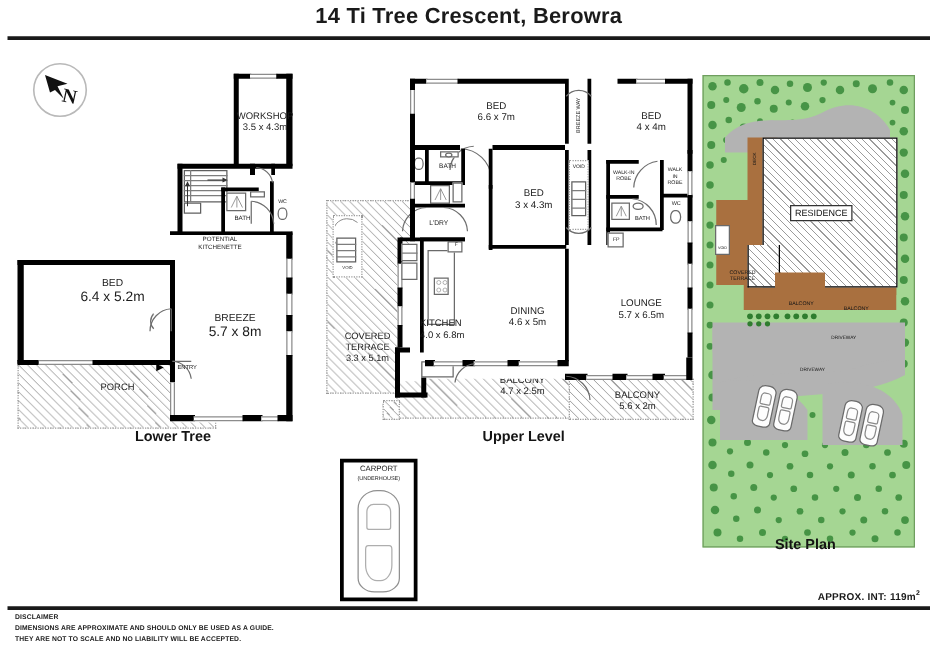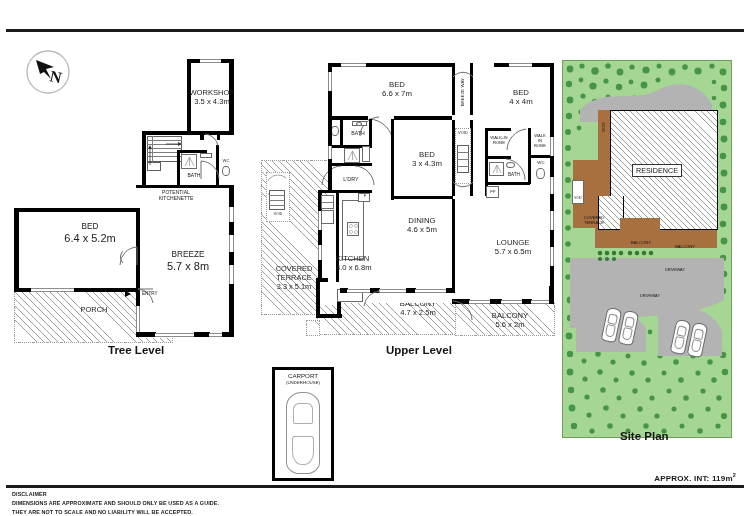--- a/index.html
+++ b/index.html
@@ -190,20 +190,21 @@
   }
   .stair { position: absolute; border: 1px solid #5f5f5f; background: #fff; }
   .stair-line { position: absolute; background: #7d7d7d; height: 1px; }
   .stair-lineV { position: absolute; background: #7d7d7d; width: 1px; }
 </style>
 </head>
 <body>
 
 <div id="floorplan">
 
+  <div class="page-title">14 Ti Tree Crescent, Berowra</div>
   <div class="rule-top"></div>
 
   <div class="compass">
     <svg viewBox="0 0 48 48" width="48" height="48">
       <circle cx="24" cy="24" r="21" fill="#fff" stroke="#b9b9b9" stroke-width="1.3"></circle>
       <path d="M12 12 L30 19 L22 21 L27 31 L20 24 L16 26 Z" fill="#111"></path>
       <text x="25" y="33" font-family="Liberation Serif, serif" font-size="16" font-weight="bold" fill="#111" transform="rotate(12 25 33)">N</text>
     </svg>
   </div>
 
@@ -313,21 +314,21 @@
     <svg style="position:absolute; left:200px; top:160px;" width="22" height="22">
       <path d="M1 1 A 19 19 0 0 1 19 19" fill="none" stroke="#6e6e6e" stroke-width="1"></path>
       <line x1="1" y1="1" x2="1" y2="19" stroke="#6e6e6e" stroke-width="1"></line>
     </svg>
     <svg style="position:absolute; left:203px; top:133px;" width="18" height="14">
       <path d="M2 1 A 14 14 0 0 1 15 13" fill="none" stroke="#6e6e6e" stroke-width="1"></path>
     </svg>
     <div class="wall" style="left:200px; top:131px; width:4px; height:9px;"></div>
     <div class="wall" style="left:217px; top:131px; width:3px; height:9px;"></div>
 
-    <div class="level-caption" style="left:108px; top:344px;">Tree Level</div>
+    <div class="level-caption" style="left:108px; top:344px;">Lower Tree</div>
   </div>
 
   <div>
 
     <div class="hatch" style="left:261px; top:160px; width:72px; height:155px;"></div>
     <div class="label lbl-room" style="left:262px; top:265px; width:64px; font-size:7.4px;">
       <span>COVERED</span><br>
       <span>TERRACE</span>
       <span class="dim" style="font-size:7.4px;">3.3 x 5.1m</span>
     </div>
@@ -502,21 +503,21 @@
     <svg style="position:absolute; left:504px; top:128px;" width="24" height="28">
       <path d="M22 1 A 22 22 0 0 0 3 22" fill="none" stroke="#6e6e6e" stroke-width="1"></path>
     </svg>
     <svg style="position:absolute; left:505px; top:158px;" width="22" height="24">
       <path d="M1 1 A 21 21 0 0 1 20 22" fill="none" stroke="#6e6e6e" stroke-width="1"></path>
     </svg>
 
     <div class="fixture" style="left:486px; top:186px; width:13px; height:12px;"></div>
     <div class="label lbl-tiny" style="left:487px; top:189px; width:12px; font-size:4.2px;">FP</div>
 
-    <div class="label lbl-room" style="left:386px; top:216px; width:72px; font-size:7.8px;">
+    <div class="label lbl-room" style="left:386px; top:244px; width:72px; font-size:7.8px;">
       <span>DINING</span>
       <span class="dim" style="font-size:7.8px;">4.6 x 5m</span>
     </div>
 
     <div class="wallT" style="left:452px; top:199px; width:3px; height:90px;"></div>
     <div class="label lbl-room" style="left:475px; top:238px; width:76px; font-size:7.8px;">
       <span>LOUNGE</span>
       <span class="dim" style="font-size:7.8px;">5.7 x 6.5m</span>
     </div>
 

